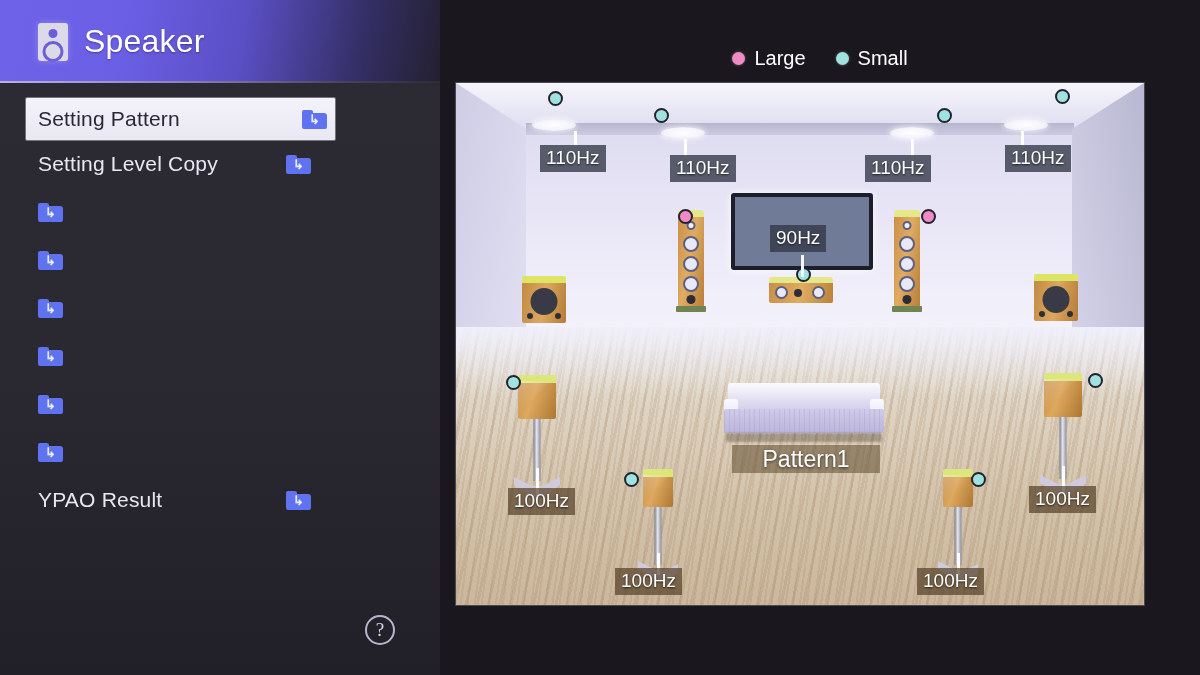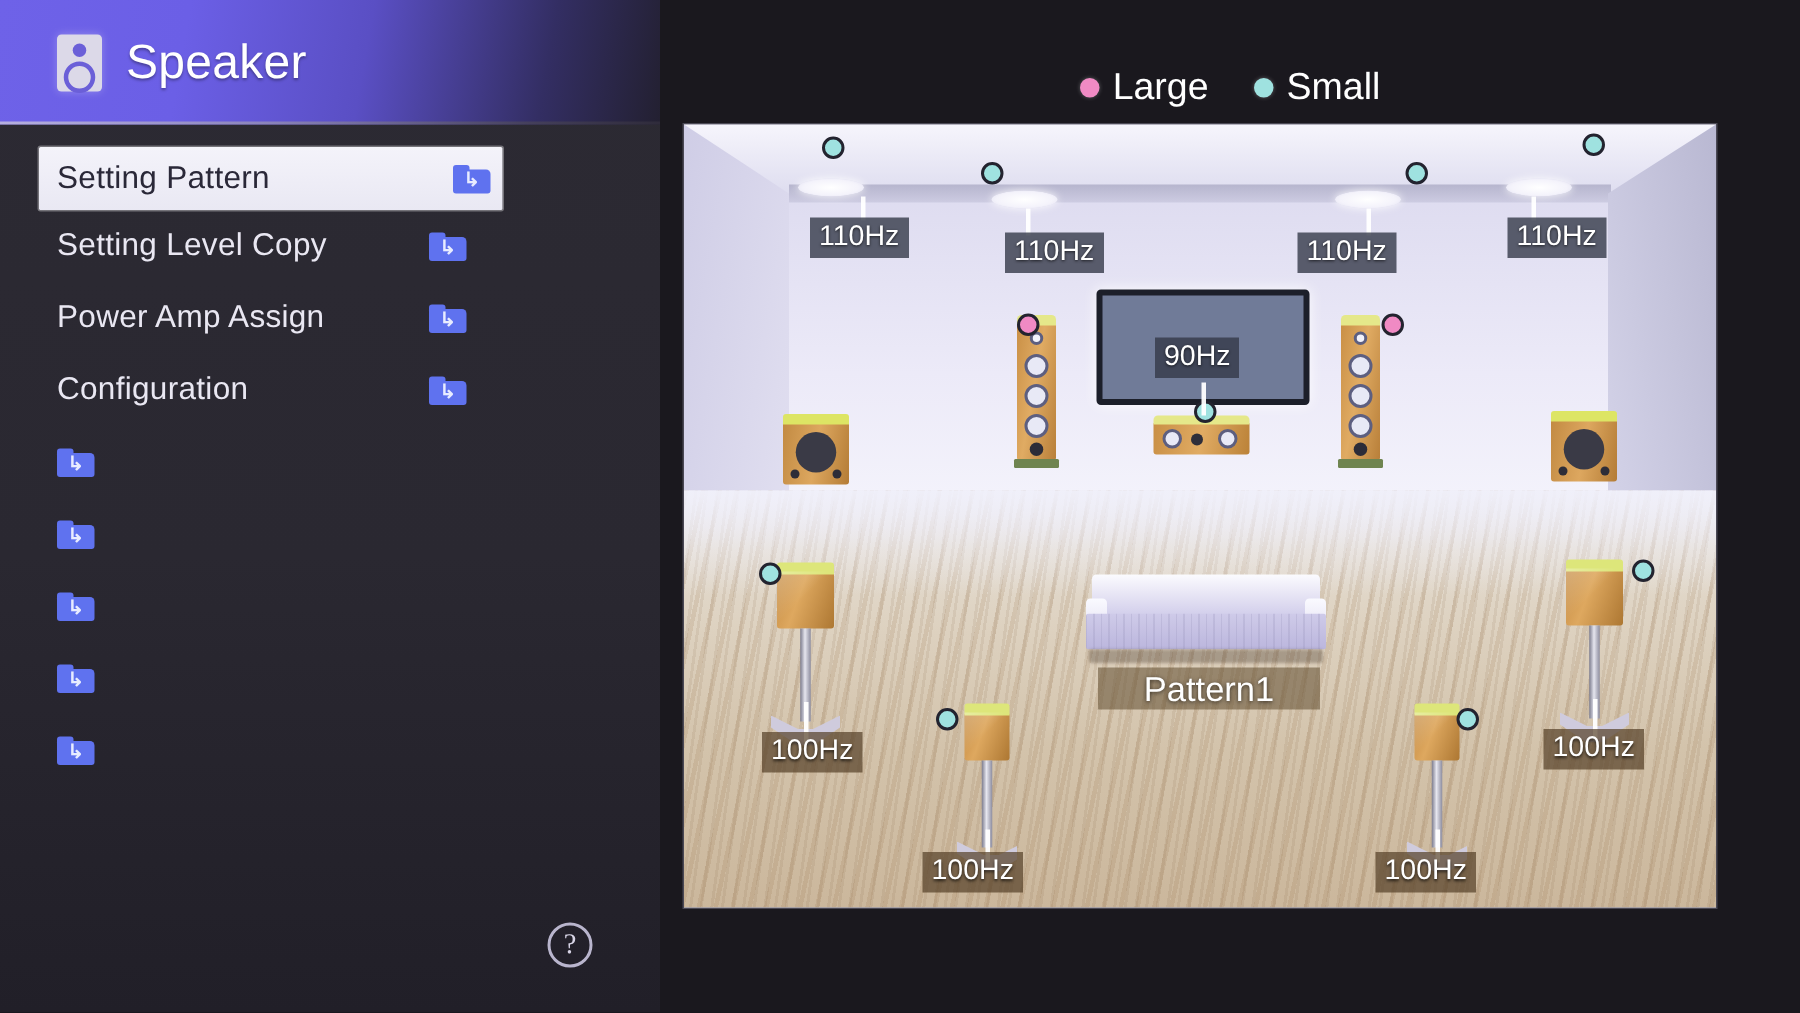--- a/index.html
+++ b/index.html
@@ -87,21 +87,21 @@
 
   
   #right { position:absolute; left:440px; top:0; width:760px; height:675px; background:#1a181e; }
 
   #legend{
     position:absolute; left:0; top:42px; width:760px; height:32px;
     display:flex; justify-content:center; align-items:center; gap:30px;
   }
   .legend-entry{ display:flex; align-items:center; gap:9px; }
   .legend-dot{ width:13px;height:13px;border-radius:50%; box-shadow:0 0 3px rgba(255,255,255,.3); }
-  .legend-text{ color:#ffffff; font-size:25px; }
+  .legend-text{ color:#ffffff; font-size:20px; }
 
   #room{
     position:absolute; left:16px; top:83px; width:688px; height:522px;
     overflow:hidden; background:#e9e7f6;
     box-shadow:0 0 0 1px #4a4854;
   }
 
   
   .ceiling{
     position:absolute; left:0; top:0; width:688px; height:66px;
@@ -320,70 +320,69 @@
       <div class="menu-item">
         <span class="label">Setting Level Copy</span>
         <span class="folder-icon">
           <span class="tab"></span>
             <span class="body"></span>
             <span class="arrow">↳</span>
         </span>
       </div>
 
       <div class="menu-item">
-        <span class="label">Power Amp Assign</span>
-        <span class="folder-icon">
-          <span class="tab"></span>
-            <span class="body"></span>
-            <span class="arrow">↳</span>
-        </span>
-      </div>
-
-      <div class="menu-item">
-        <span class="label">Configuration</span>
-        <span class="folder-icon">
-          <span class="tab"></span>
-            <span class="body"></span>
-            <span class="arrow">↳</span>
-        </span>
-      </div>
-
-      <div class="menu-item">
-        <span class="folder-icon">
-          <span class="tab"></span>
-            <span class="body"></span>
-            <span class="arrow">↳</span>
-        </span>
-      </div>
-
-      <div class="menu-item">
-        <span class="folder-icon">
-          <span class="tab"></span>
-            <span class="body"></span>
-            <span class="arrow">↳</span>
-        </span>
-      </div>
-
-      <div class="menu-item">
-        <span class="folder-icon">
-          <span class="tab"></span>
-            <span class="body"></span>
-            <span class="arrow">↳</span>
-        </span>
-      </div>
-
-      <div class="menu-item">
-        <span class="folder-icon">
-          <span class="tab"></span>
-            <span class="body"></span>
-            <span class="arrow">↳</span>
-        </span>
-      </div>
-
-      <div class="menu-item">
+        <span class="folder-icon">
+          <span class="tab"></span>
+            <span class="body"></span>
+            <span class="arrow">↳</span>
+        </span>
+      </div>
+
+      <div class="menu-item">
+        <span class="folder-icon">
+          <span class="tab"></span>
+            <span class="body"></span>
+            <span class="arrow">↳</span>
+        </span>
+      </div>
+
+      <div class="menu-item">
+        <span class="folder-icon">
+          <span class="tab"></span>
+            <span class="body"></span>
+            <span class="arrow">↳</span>
+        </span>
+      </div>
+
+      <div class="menu-item">
+        <span class="folder-icon">
+          <span class="tab"></span>
+            <span class="body"></span>
+            <span class="arrow">↳</span>
+        </span>
+      </div>
+
+      <div class="menu-item">
+        <span class="folder-icon">
+          <span class="tab"></span>
+            <span class="body"></span>
+            <span class="arrow">↳</span>
+        </span>
+      </div>
+
+      <div class="menu-item">
+        <span class="folder-icon">
+          <span class="tab"></span>
+            <span class="body"></span>
+            <span class="arrow">↳</span>
+        </span>
+      </div>
+
+      <div class="menu-item">
+        <span class="label">YPAO Result</span>
         <span class="folder-icon">
           <span class="tab"></span>
             <span class="body"></span>
             <span class="arrow">↳</span>
         </span>
       </div>
 
     </div>
 
     <div id="help-btn">?</div>

